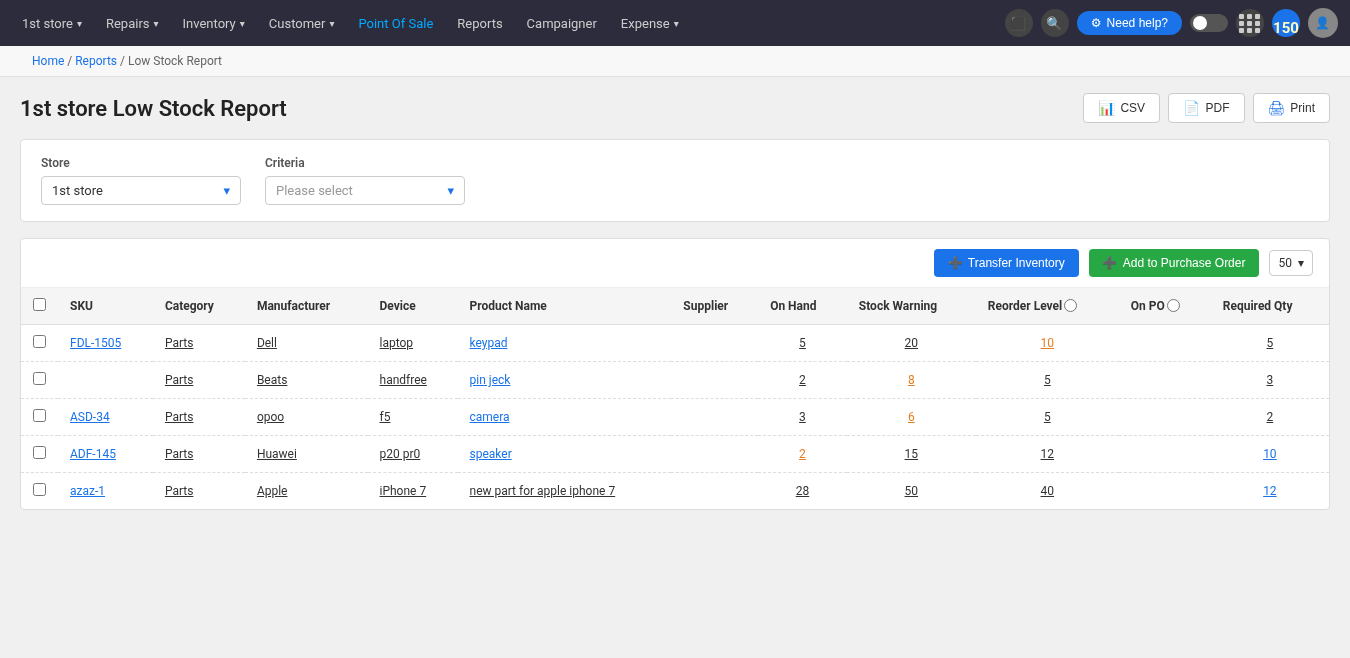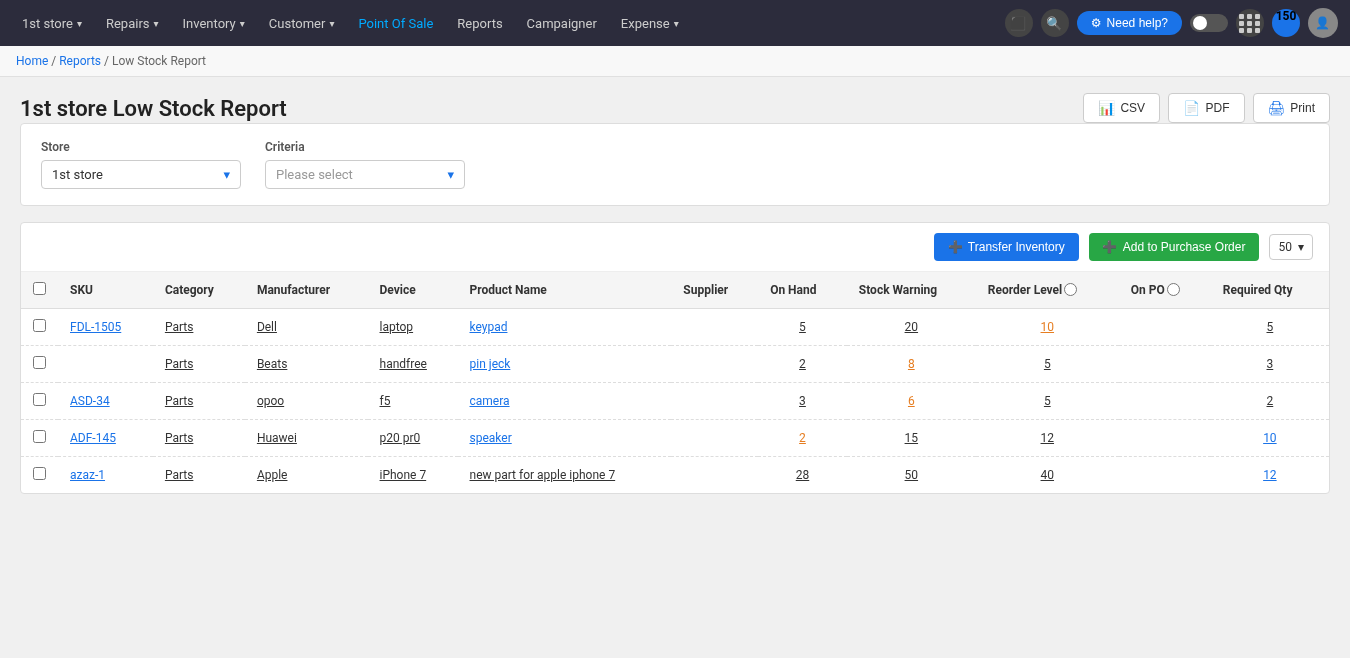--- a/index.html
+++ b/index.html
@@ -43,57 +43,57 @@
     }
     .nav-icon-circle {
       width: 28px; height: 28px;
       border-radius: 50%;
       background: #444;
       display: flex; align-items: center; justify-content: center;
       color: #ccc; font-size: 13px; cursor: pointer;
     }
     .badge-circle {
       background: #1a73e8;
-      color: #000000;
+      color: #fef9c3;
       border-radius: 50%;
       width: 28px; height: 28px;
-      display: flex; align-items: flex-start; justify-content: center;
-      font-size: 12px; font-weight: bold;
+      display: flex; align-items: flex-end; justify-content: center;
+      font-size: 15px; font-weight: bold;
     }
     .avatar {
       width: 30px; height: 30px;
       border-radius: 50%;
       background: #888;
       display: flex; align-items: center; justify-content: center;
       color: white; font-size: 12px;
     }
     .chevron { font-size: 10px; }
 
     
     .breadcrumb {
-      padding: 8px 16px;
+      padding: 8px 32px;
       font-size: 12px;
       color: #666;
       background: #f8f8f8;
       border-bottom: 1px solid #e0e0e0;
     }
     .breadcrumb a { color: #1a73e8; text-decoration: none; }
 
     
     .page-content {
       padding: 16px 20px;
       background: #f0f0f0;
     }
 
     
     .report-header {
       display: flex;
       align-items: center;
       justify-content: space-between;
-      margin-bottom: 0;
+      margin-bottom: 16px;
     }
     .report-title {
       font-size: 22px;
       font-weight: 600;
       color: #222;
     }
     .header-actions { display: flex; gap: 8px; }
     .action-btn {
       display: flex; align-items: center; gap: 5px;
       padding: 6px 14px;

